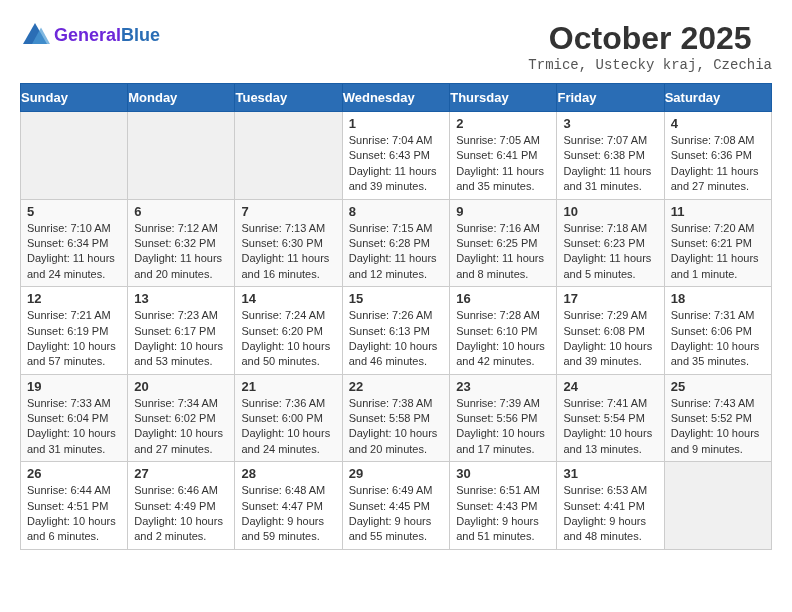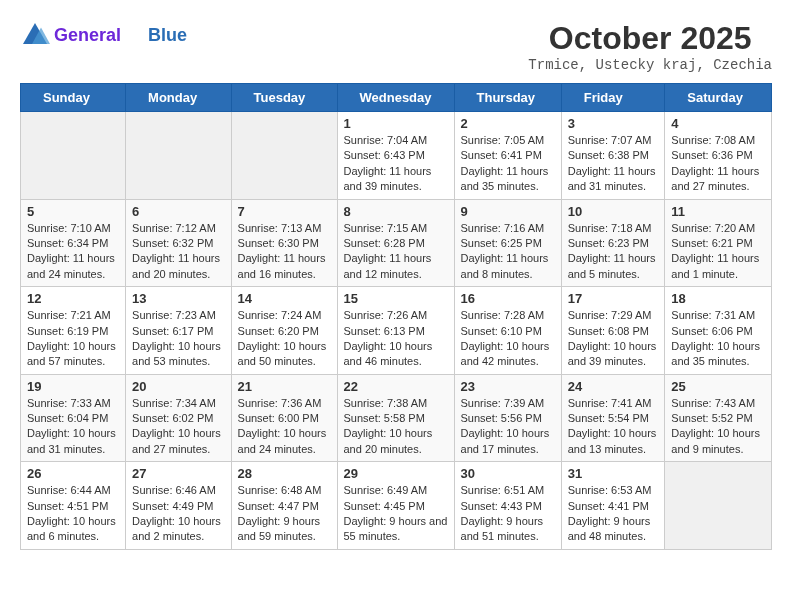--- a/index.html
+++ b/index.html
@@ -23,21 +23,20 @@
     }
     .logo-text-general {
       font-size: 18px;
       font-weight: bold;
       color: #6d28d9;
     }
     .logo-text-blue {
       font-size: 18px;
       font-weight: bold;
       color: #2a6db5;
-      margin-left: 27px;
     }
     .logo-icon {
       width: 30px;
       height: 30px;
     }
     .title-area {
       text-align: center;
     }
     .month-title {
       font-size: 32px;
@@ -51,21 +50,21 @@
     }
     .calendar {
       width: 100%;
       border-collapse: collapse;
       border: 1px solid #ccc;
     }
     .calendar th {
       background-color: #2a6db5;
       color: #fff;
       text-align: left;
-      padding: 6px 22px;
+      padding: 6px 0;
       font-size: 13px;
       border: 1px solid #1a5da5;
     }
     .calendar td {
       vertical-align: top;
       border: 1px solid #ccc;
       padding: 4px 6px;
       width: 108px;
       min-height: 80px;
       background: #fff;

